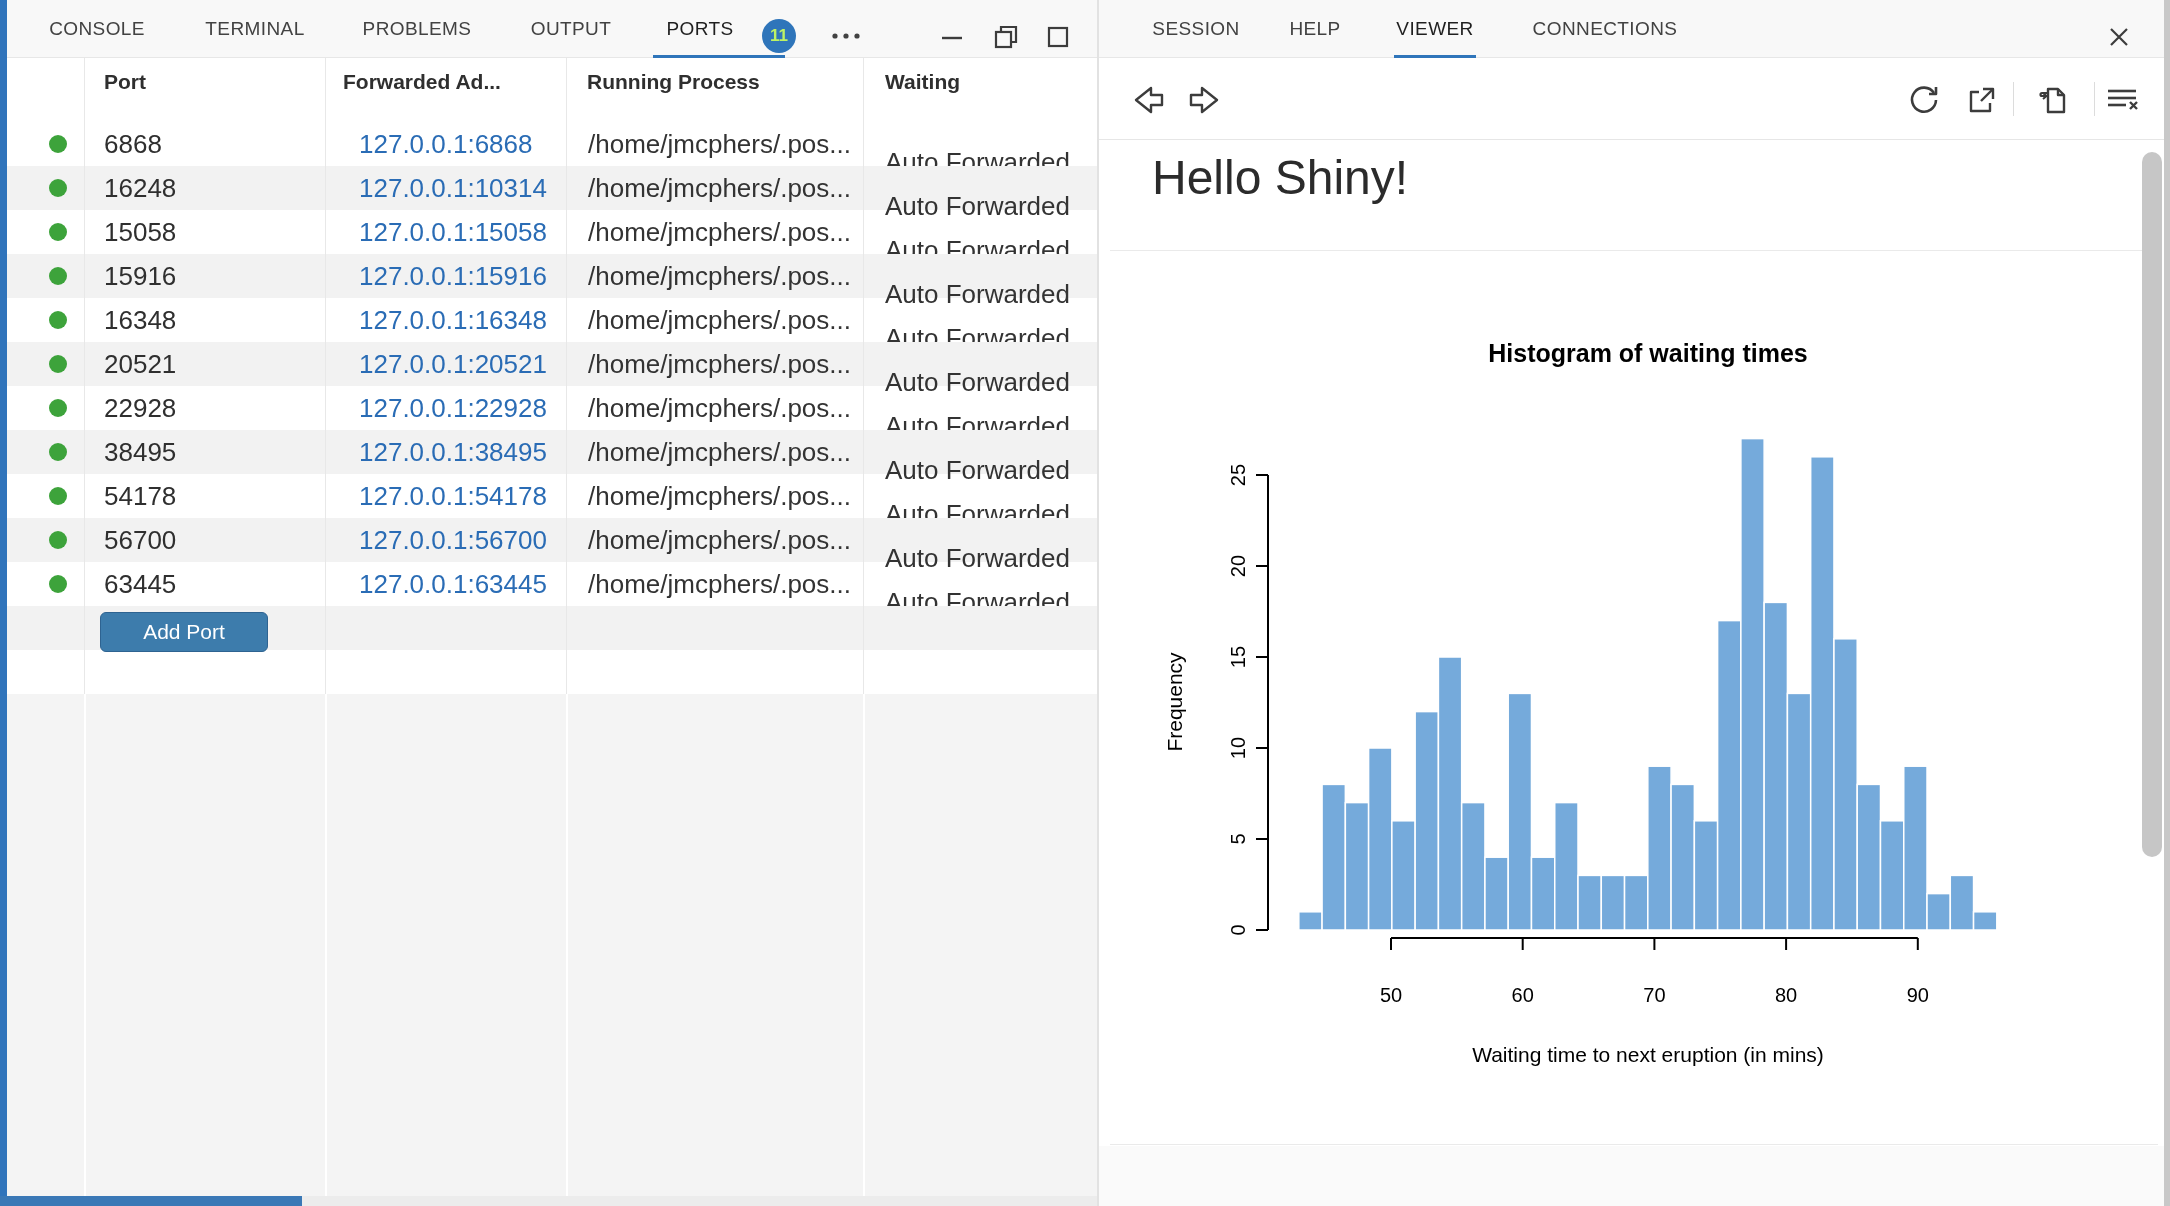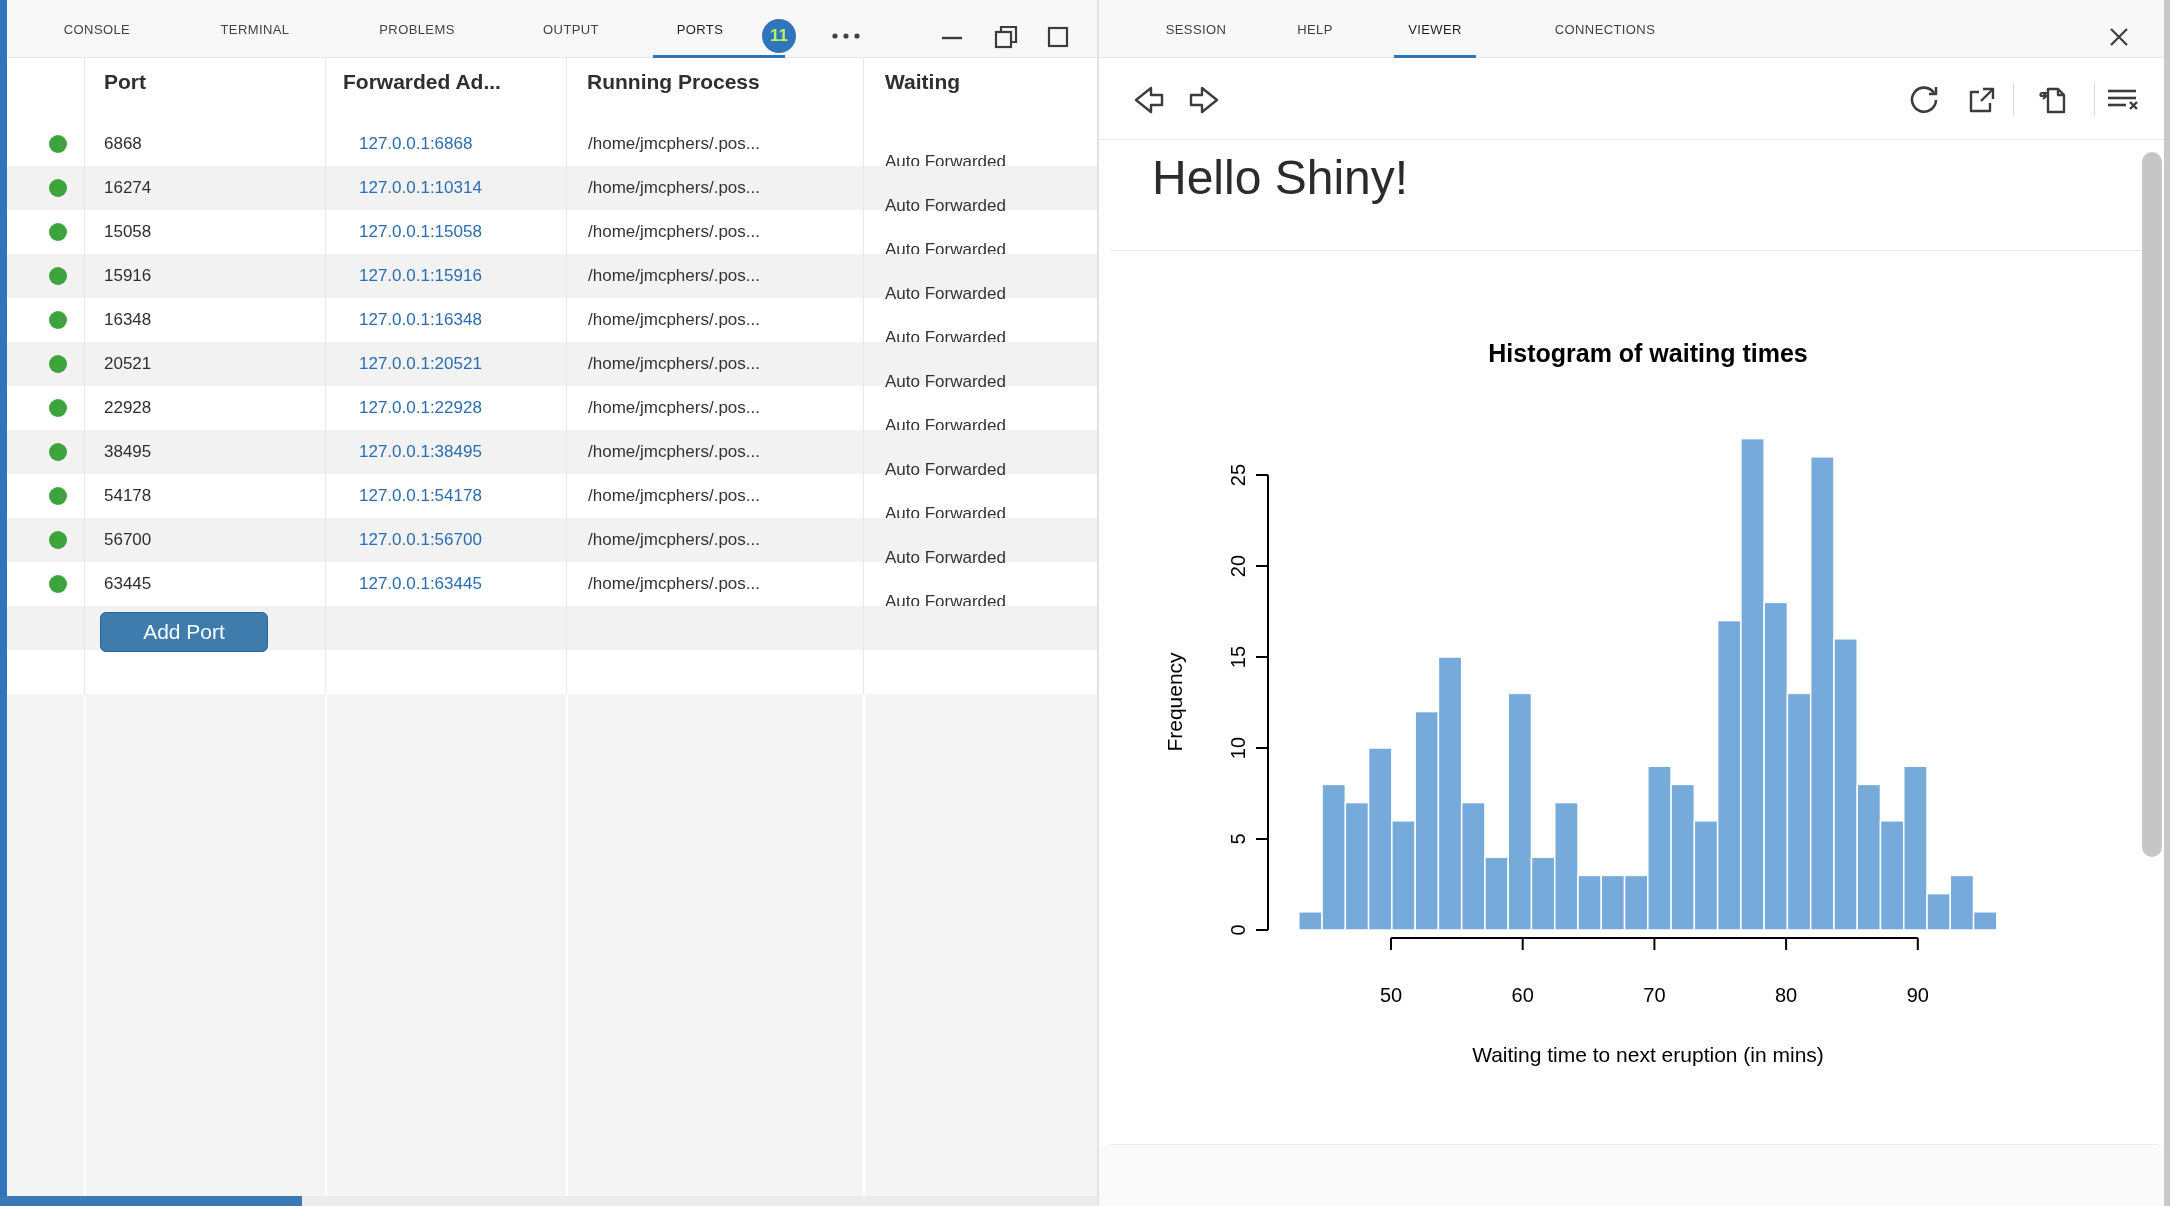--- a/index.html
+++ b/index.html
@@ -2,29 +2,29 @@
 <html><head>
 <meta charset="utf-8">
 <style>
   html,body{margin:0;padding:0;background:#ffffff;}
   body{font-family:"Liberation Sans", sans-serif; -webkit-font-smoothing:antialiased;}
   #stage{position:relative;width:2170px;height:1206px;overflow:hidden;background:#ffffff;color:#3c3c3c;}
   .abs{position:absolute;}
   
   .tabstrip{position:absolute;top:0;height:58px;background:#f8f8f8;border-bottom:1px solid #e7e7e7;box-sizing:border-box;}
   .tab{position:absolute;top:0;height:58px;display:flex;align-items:center;transform:translateX(-50%);
-       font-size:13px;letter-spacing:.4px;color:#424242;cursor:pointer;white-space:nowrap;}
+       font-size:19px;letter-spacing:.4px;color:#424242;cursor:pointer;white-space:nowrap;}
   .tab.active{color:#1f1f1f;}
   .tab-underline{position:absolute;height:3px;background:#2f75ba;bottom:0;}
   .badge{position:absolute;transform:translate(-50%,-50%);background:#2f75ba;color:#bef264;border-radius:50%;
          width:34px;height:34px;display:flex;align-items:center;justify-content:center;font-size:17px;font-weight:bold;}
   
   .colhead{position:absolute;top:70px;font-size:21px;font-weight:bold;color:#2f2f2f;}
   .rowwrap{position:absolute;left:0;top:122px;width:1097px;}
-  .prow{position:relative;width:1097px;height:44px;display:flex;align-items:center;font-size:17px;}
+  .prow{position:relative;width:1097px;height:44px;display:flex;align-items:center;font-size:26px;}
   .prow.alt{background:#f2f2f2;}
   .cell-dot{position:absolute;left:49px;width:18px;height:18px;border-radius:50%;background:#3da33b;}
   .cell-port{position:absolute;left:104px;color:#2f2f2f;}
   .cell-addr{position:absolute;left:359px;color:#2a6cb5;cursor:pointer;}
   .cell-proc{position:absolute;left:588px;color:#333;}
   .cell-origin{position:absolute;left:885px;color:#333;margin-top:36px;}
   .vdivider{position:absolute;width:1px;background:#e8e8e8;top:58px;height:636px;}
   .vdivider2{position:absolute;width:2px;background:#ffffff;top:694px;height:502px;}
   .addport-btn{position:absolute;left:100px;top:612px;width:168px;height:40px;background:#3d7cac;border:1px solid #2e6391;
                border-radius:6px;color:#fff;font-size:21px;display:flex;align-items:center;justify-content:center;cursor:pointer;box-sizing:border-box;}
@@ -95,21 +95,21 @@
   <div class="rowwrap" id="ports-rows">
       <div class="prow">
         <div class="cell-dot"></div>
         <div class="cell-port">6868</div>
         <div class="cell-addr">127.0.0.1:6868</div>
         <div class="cell-proc">/home/jmcphers/.pos...</div>
         <div class="cell-origin">Auto Forwarded</div>
       </div>
       <div class="prow alt">
         <div class="cell-dot"></div>
-        <div class="cell-port">16274</div>
+        <div class="cell-port">16248</div>
         <div class="cell-addr">127.0.0.1:10314</div>
         <div class="cell-proc">/home/jmcphers/.pos...</div>
         <div class="cell-origin">Auto Forwarded</div>
       </div>
       <div class="prow">
         <div class="cell-dot"></div>
         <div class="cell-port">15058</div>
         <div class="cell-addr">127.0.0.1:15058</div>
         <div class="cell-proc">/home/jmcphers/.pos...</div>
         <div class="cell-origin">Auto Forwarded</div>

